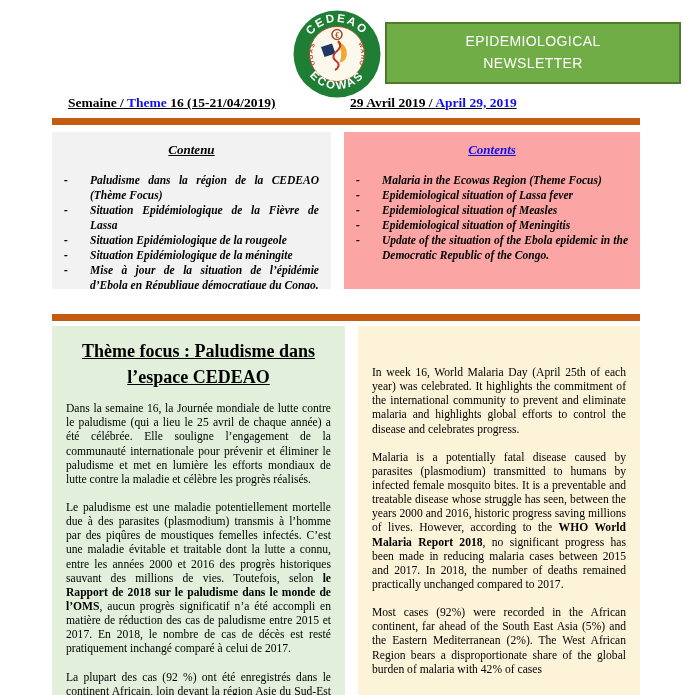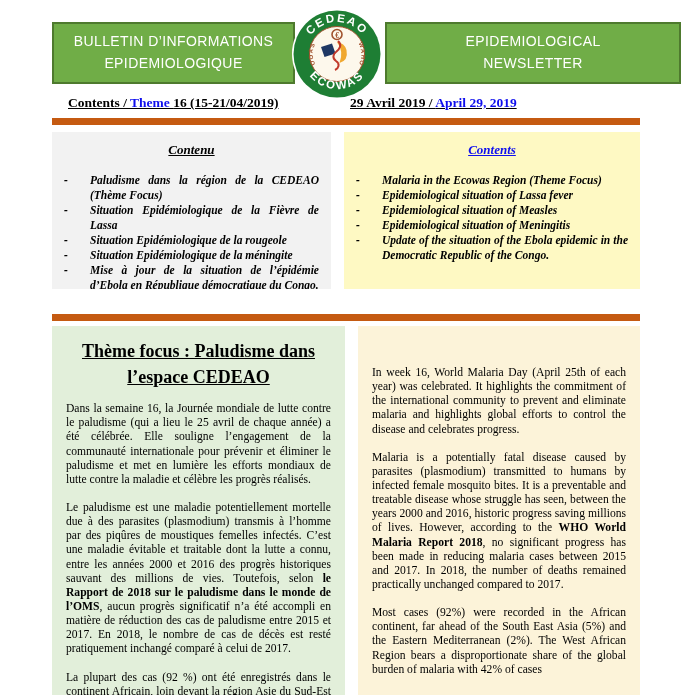--- a/index.html
+++ b/index.html
@@ -34,21 +34,21 @@
 
   
   .rule { height: 7px; background: #c55a11; }
   .rule-1 { margin-top: 7px; }
   .rule-2 { margin-top: 25px; }
 
   
   .toc-row { display: flex; margin-top: 7px; }
   .toc { height: 157px; box-sizing: border-box; padding: 8px 12px; overflow: hidden; font-style: italic; }
   .toc-fr { width: 293px; background: #f2f2f2; margin-right: 13px; }
-  .toc-en { width: 311px; background: #fef9c3; }
+  .toc-en { width: 311px; background: #fca5a5; }
   .toc-heading {
     text-align: center; font-weight: bold; font-size: 13px;
     text-decoration: underline; margin-top: 2px;
   }
   .toc-list { margin-top: 15px; font-weight: bold; font-size: 11.5px; line-height: 1.3; }
   .toc-item { display: flex; }
   .toc-item .dash { width: 14px; flex: none; }
   .toc-item .txt  { flex: 1; padding-left: 12px; text-align: justify; }
 
   
@@ -64,24 +64,20 @@
   .focus p.first { margin-top: 12px; }
   .focus-en p.first { margin-top: 30px; }
   .focus b { font-weight: bold; }
 </style>
 </head>
 <body>
 
 <div class="sheet">
 
   <div class="masthead">
-    <div class="mast-box mast-left">
-      <span>BULLETIN D’INFORMATIONS</span>
-      <span>EPIDEMIOLOGIQUE</span>
-    </div>
     <div class="mast-box mast-right">
       <span>EPIDEMIOLOGICAL</span>
       <span>NEWSLETTER</span>
     </div>
     <svg class="logo" viewBox="0 0 92 92">
       <circle cx="46" cy="46" r="45" fill="#ffffff"></circle>
       <circle cx="46" cy="46" r="43.5" fill="#1e7e34"></circle>
       <circle cx="46" cy="46" r="27.5" fill="#fdf8ec" stroke="#a0522d" stroke-width="1"></circle>
       <circle cx="46" cy="26.5" r="5" fill="#fdf8ec" stroke="#a0522d" stroke-width="1.6"></circle>
       <text x="46" y="29.5" font-size="7.5" font-weight="bold" fill="#a0522d" text-anchor="middle" font-family="Liberation Serif, serif">€</text>
@@ -103,21 +99,21 @@
       <path id="arcR" d="M 66 33 A 22 22 0 0 1 66 59" fill="none"></path>
       <text font-size="6" font-weight="bold" fill="#a0522d" letter-spacing="1" font-family="Liberation Sans, sans-serif">
         <textPath href="#arcR" startOffset="50%" text-anchor="middle">WAHO</textPath>
       </text>
     </svg>
   </div>
 
   <div class="dateline">
     <div class="date-left">
       <span class="date-under">
-        <span>Contents / </span><span class="blue">Theme </span><span>16 (15-21/04/2019)</span>
+        <span>Semaine / </span><span class="blue">Theme </span><span>16 (15-21/04/2019)</span>
       </span>
     </div>
     <div class="date-right">
       <span class="date-under">
         <span>29 Avril 2019 / </span><span class="blue">April 29, 2019</span>
       </span>
     </div>
   </div>
 
   <div class="rule rule-1"></div>

